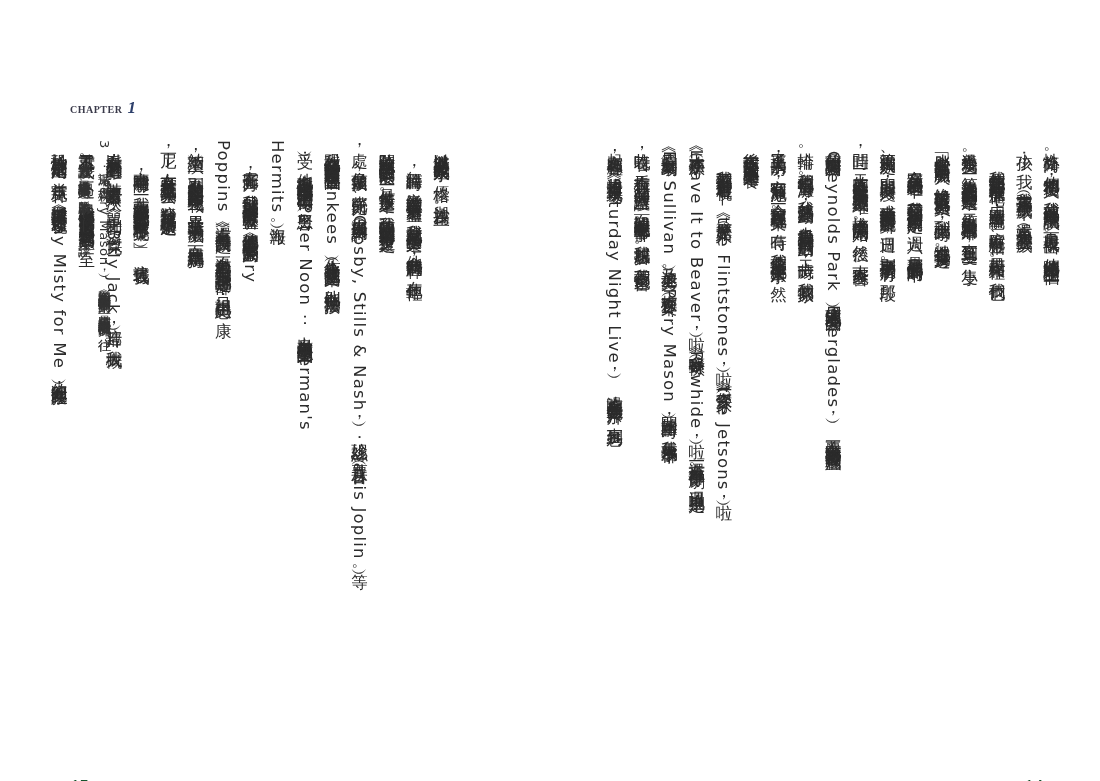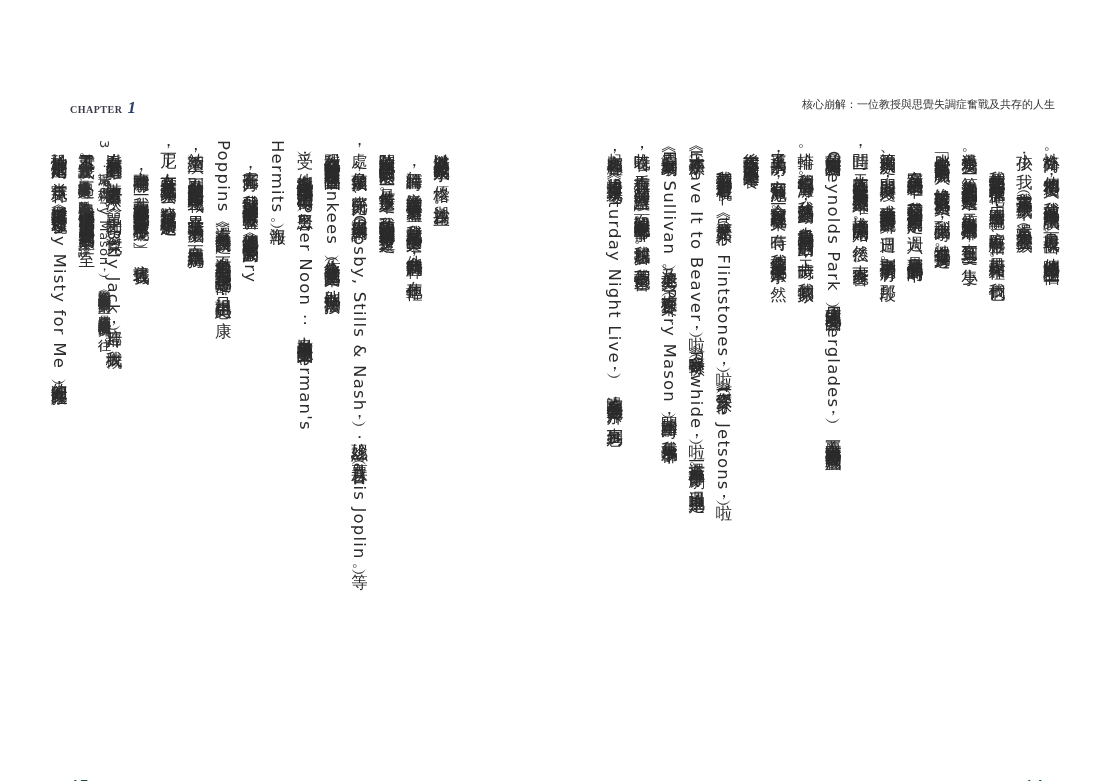--- a/index.html
+++ b/index.html
@@ -56,21 +56,20 @@
 
     <div class="footnotes">
       <span class="col">3　派瑞．梅森（Perry Mason），知名小說與改編影集《梅森探案》中的主角，是美國偵探小說中最著名的律師偵探，往往</span>
       <span class="col">　透過調查，最終在庭審階段出其不意、反敗為勝。——譯注</span>
     </div>
 
     <div class="folio folio-left">15</div>
   </div>
 
   <div class="page page-right">
-    <div class="running-head-title">核心崩解：一位教授與思覺失調症奮戰及共存的人生</div>
 
     <div class="text-block text-block-right">
       <span class="col">性格外向。他們相遇後不久，我父親便進入法學院就讀，而且表現傑出。他們隨後結婚並生了三個</span>
       <span class="col">小孩：我，我大弟華倫（小我一歲半），還有小弟凱文（小我五歲）。</span>
       <span class="col">　我們住在北邁阿密市郊一棟低層住宅，周遭圍著籬笆，庭院中有金桔、芒果樹和朱槿。我們也</span>
       <span class="col">養過幾隻狗。第一隻狗老是把我們的鞋叼去埋起來，第二隻則是會騷擾鄰居，直到第三隻，一隻小</span>
       <span class="col">小胖胖名字叫「魯迪」的臘腸犬，終於得以留下成為家庭一員：到我上大學時，牠還在我父母身邊。</span>
       <span class="col">　在我跟弟弟的成長過程中，我父母曾經制定一條週末的規定：週六，是專屬他們倆的時間（不</span>
       <span class="col">管是兩人獨處、出門與朋友共度，或者去當地的夜店用餐跳舞）。週日，則專屬孩子們所有。那段</span>
       <span class="col">時間，一天的序幕往往是以全家在爸媽的大床上疊成一堆、推擠搔癢笑鬧開始。然後，大家可能會</span>

